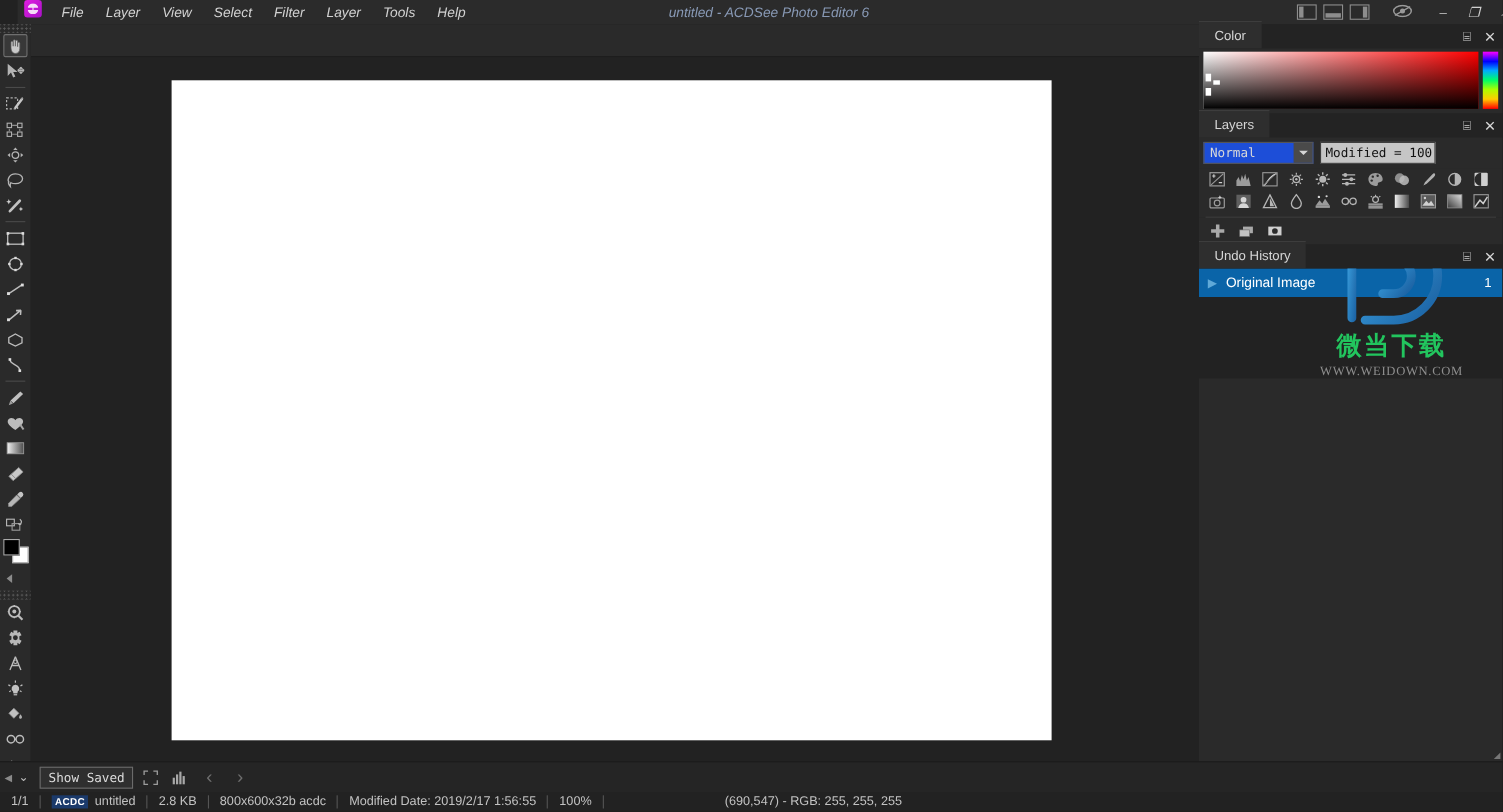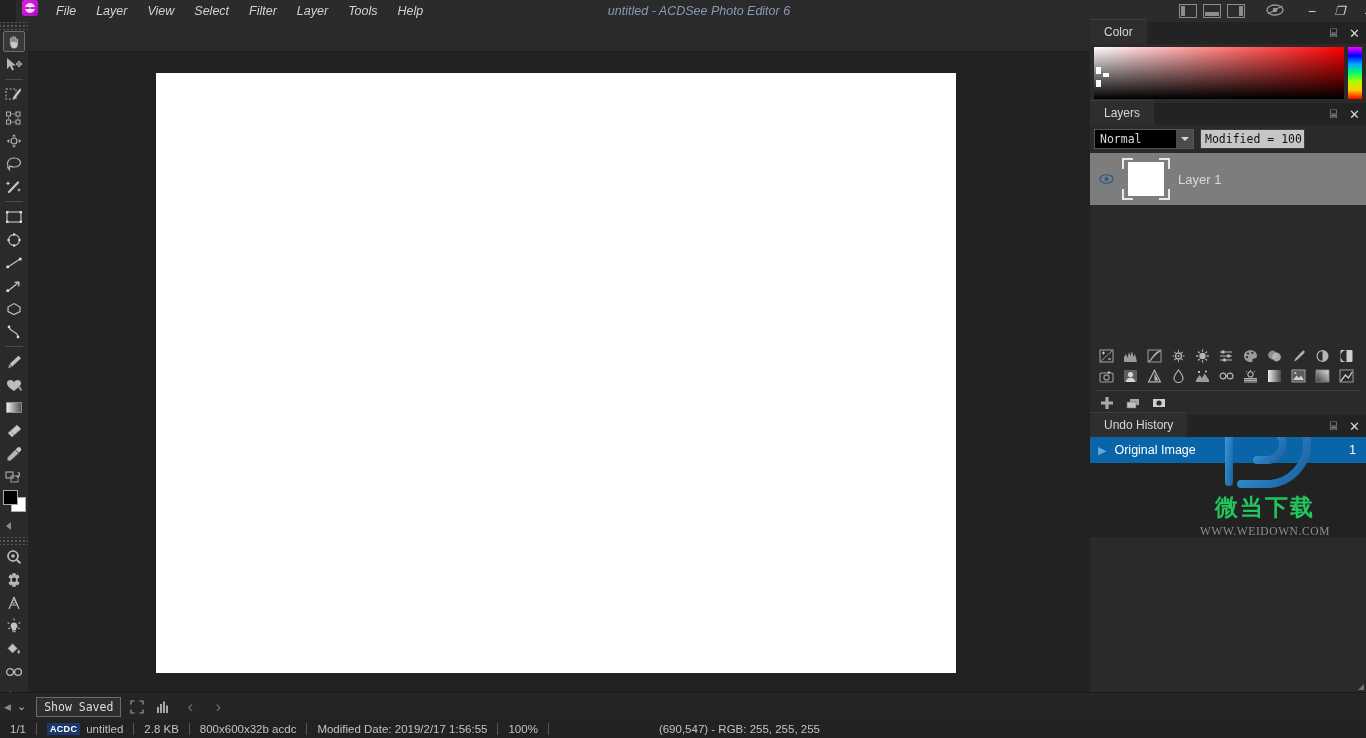--- a/index.html
+++ b/index.html
@@ -174,21 +174,21 @@
     background:linear-gradient(to bottom,#ff00ff 0%,#0000ff 17%,#00aaff 33%,#00ff66 50%,#aaff00 66%,#ffcc00 83%,#ff0000 100%);
   }
   .grip-corner{ position:absolute; right:2px; bottom:2px; width:0;height:0;
     border-left:6px solid transparent; border-bottom:6px solid #777; }
 
   
   .layers-opt{
     height:28px; display:flex; align-items:center; padding:0 4px; gap:6px; background:#2a2a2a;
   }
   .blend-select{
-    width:100px; height:20px; background:#000000; border:1px solid #555; display:flex; align-items:center;
+    width:100px; height:20px; background:#1d4ed8; border:1px solid #555; display:flex; align-items:center;
     position:relative;
   }
   .blend-select .v{ padding-left:5px; color:#d8d8d8; font-family:"DejaVu Sans Mono",monospace; font-size:11.5px; }
   .blend-select .ar{
     position:absolute; right:0; top:0; bottom:0; width:17px; background:#4a4a4a;
     display:flex; align-items:center; justify-content:center;
   }
   .opacity-box{
     width:105px; height:20px; background:#c6c6c6; border:1px solid #3e3e3e;
     color:#111; font-family:"DejaVu Sans Mono",monospace; font-size:11.5px;
@@ -634,38 +634,20 @@
       </div>
     </div>
     <div class="layers-opt">
       <div class="blend-select">
         <span class="v">Normal</span>
         <span class="ar">
           <span style="width:0;height:0;border-left:4px solid transparent;border-right:4px solid transparent;border-top:4px solid #d6d6d6;display:block;"></span>
         </span>
       </div>
       <div class="opacity-box">Modified = 100</div>
-    </div>
-    <div class="layers-list">
-      <div class="layer-row">
-        <span class="eye-ic">
-          <svg width="15" height="10" viewBox="0 0 15 10">
-              <ellipse cx="7.5" cy="5" rx="6.6" ry="4.2" fill="none" stroke="#2a5a86" stroke-width="1.1"></ellipse>
-              <circle cx="7.5" cy="5" r="2" fill="#2a5a86"></circle>
-            </svg>
-        </span>
-        <span class="thumb-wrap">
-          <span class="thumb"></span>
-          <span class="brk tl"></span>
-          <span class="brk tr"></span>
-          <span class="brk bl"></span>
-          <span class="brk br"></span>
-        </span>
-        <span class="layer-name">Layer 1</span>
-      </div>
     </div>
 
     <div class="adj-grid">
       <div class="adj-row">
         <span class="adj-ic">
             <svg width="15" height="14" viewBox="0 0 15 14">
               <rect x="1" y="1" width="13" height="12" fill="none" stroke="#9b9b9b" stroke-width="1.1"></rect>
               <path d="M2 12 L13 2" stroke="#9b9b9b" stroke-width="1"></path>
               <path d="M3 4h3 M4.5 2.5v3" stroke="#cfcfcf" stroke-width="1"></path>
               <path d="M9 10h3" stroke="#cfcfcf" stroke-width="1"></path>

